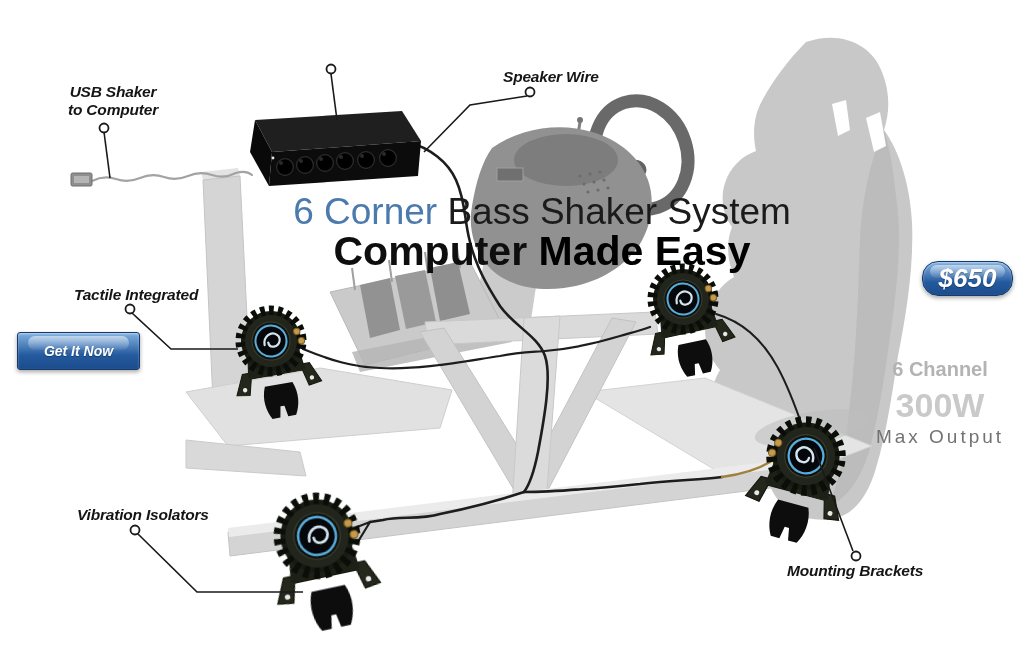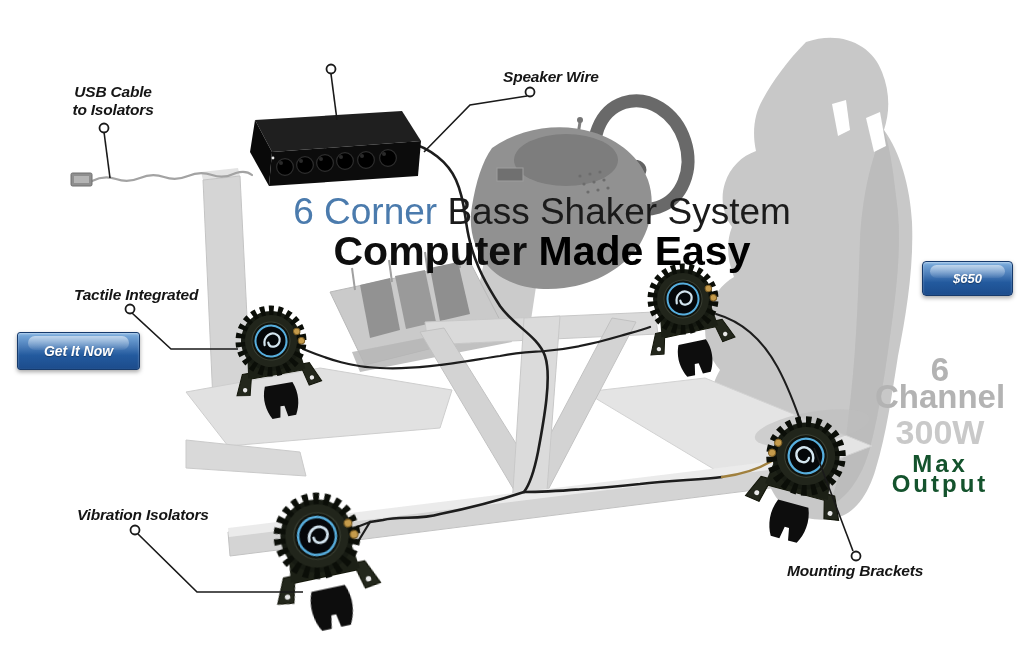--- a/index.html
+++ b/index.html
@@ -13,33 +13,33 @@
   #label-speaker{left:497px;top:68px;margin-left:6px;}
   #label-tactile{left:74px;top:286px;}
   #label-vibration{left:77px;top:506px;}
   #label-mounting{left:787px;top:562px;}
   #title-block{position:absolute;left:252px;top:193px;width:580px;text-align:center;}
   #title-line1{font-size:37px;font-weight:400;color:#1b1b1b;line-height:38px;white-space:nowrap;}
   #title-line1 .accent{color:#4b7bad;}
   #title-line2{font-size:41px;font-weight:bold;color:#0e0e0e;line-height:41px;white-space:nowrap;}
   #title-line2 .accent{color:#000000;}
   #specs-block{position:absolute;left:862px;top:356px;width:156px;text-align:center;}
-  #spec-channels{font-size:33px;font-weight:bold;color:#b3b3b3;line-height:27px;}
+  #spec-channels{font-size:20px;font-weight:bold;color:#b3b3b3;line-height:27px;}
   #spec-power{font-size:34px;font-weight:700;color:#c9c9c9;line-height:44px;}
-  #spec-output{font-size:24px;font-weight:700;color:#14532d;letter-spacing:3px;line-height:20px;}
+  #spec-output{font-size:19px;font-weight:400;color:#737373;letter-spacing:3px;line-height:20px;}
   .pill-button{position:absolute;display:flex;align-items:center;justify-content:center;
     background:linear-gradient(180deg,#7fb0e0 0%,#4a7cb8 38%,#235a9e 62%,#1c4c8c 100%);
     border:1px solid #163a6c;border-radius:3px;
     box-shadow:0 2px 4px rgba(0,0,0,.35), inset 0 1px 2px rgba(255,255,255,.45);
     color:#fff;font-style:italic;font-weight:bold;font-size:14px;cursor:pointer;}
   .pill-button::before{content:"";position:absolute;left:8%;right:8%;top:3px;height:40%;
     border-radius:12px;background:linear-gradient(180deg,rgba(255,255,255,.55),rgba(255,255,255,.05));}
   .pill-button span{position:relative;text-shadow:0 1px 1px rgba(0,0,0,.35);}
   #btn-get{left:17px;top:332px;width:121px;height:36px;}
-  #btn-price{left:922px;top:261px;width:89px;height:33px;border-radius:4px;font-size:13px;}
+  #btn-price{left:922px;top:261px;width:89px;height:33px;border-radius:16px;font-size:26px;}
 </style>
 </head>
 <body>
 
 <div id="canvas">
 
 <svg id="rig-svg" width="1024" height="661" viewBox="0 0 1024 661">
 
   <defs>
     <g id="shaker">
@@ -185,22 +185,22 @@
     <circle cx="104" cy="128" r="4.5"></circle>
     <circle cx="331" cy="69" r="4.5"></circle>
     <circle cx="530" cy="92" r="4.5"></circle>
     <circle cx="130" cy="309" r="4.5"></circle>
     <circle cx="135" cy="530" r="4.5"></circle>
     <circle cx="856" cy="556" r="4.5"></circle>
   </g>
 </svg>
 
   <div class="callout-label" id="label-usb">
-    <div>USB Cable</div>
-    <div>to Isolators</div>
+    <div>USB Shaker</div>
+    <div>to Computer</div>
   </div>
   <div class="callout-label" id="label-speaker">Speaker Wire</div>
   <div class="callout-label" id="label-tactile">Tactile Integrated</div>
   <div class="callout-label" id="label-vibration">Vibration Isolators</div>
   <div class="callout-label" id="label-mounting">Mounting Brackets</div>
 
   <div id="title-block">
     <div id="title-line1"><span class="accent">6 Corner</span><span> Bass Shaker System</span></div>
     <div id="title-line2"><span>Computer</span><span class="accent"> Made Easy</span></div>
   </div>

